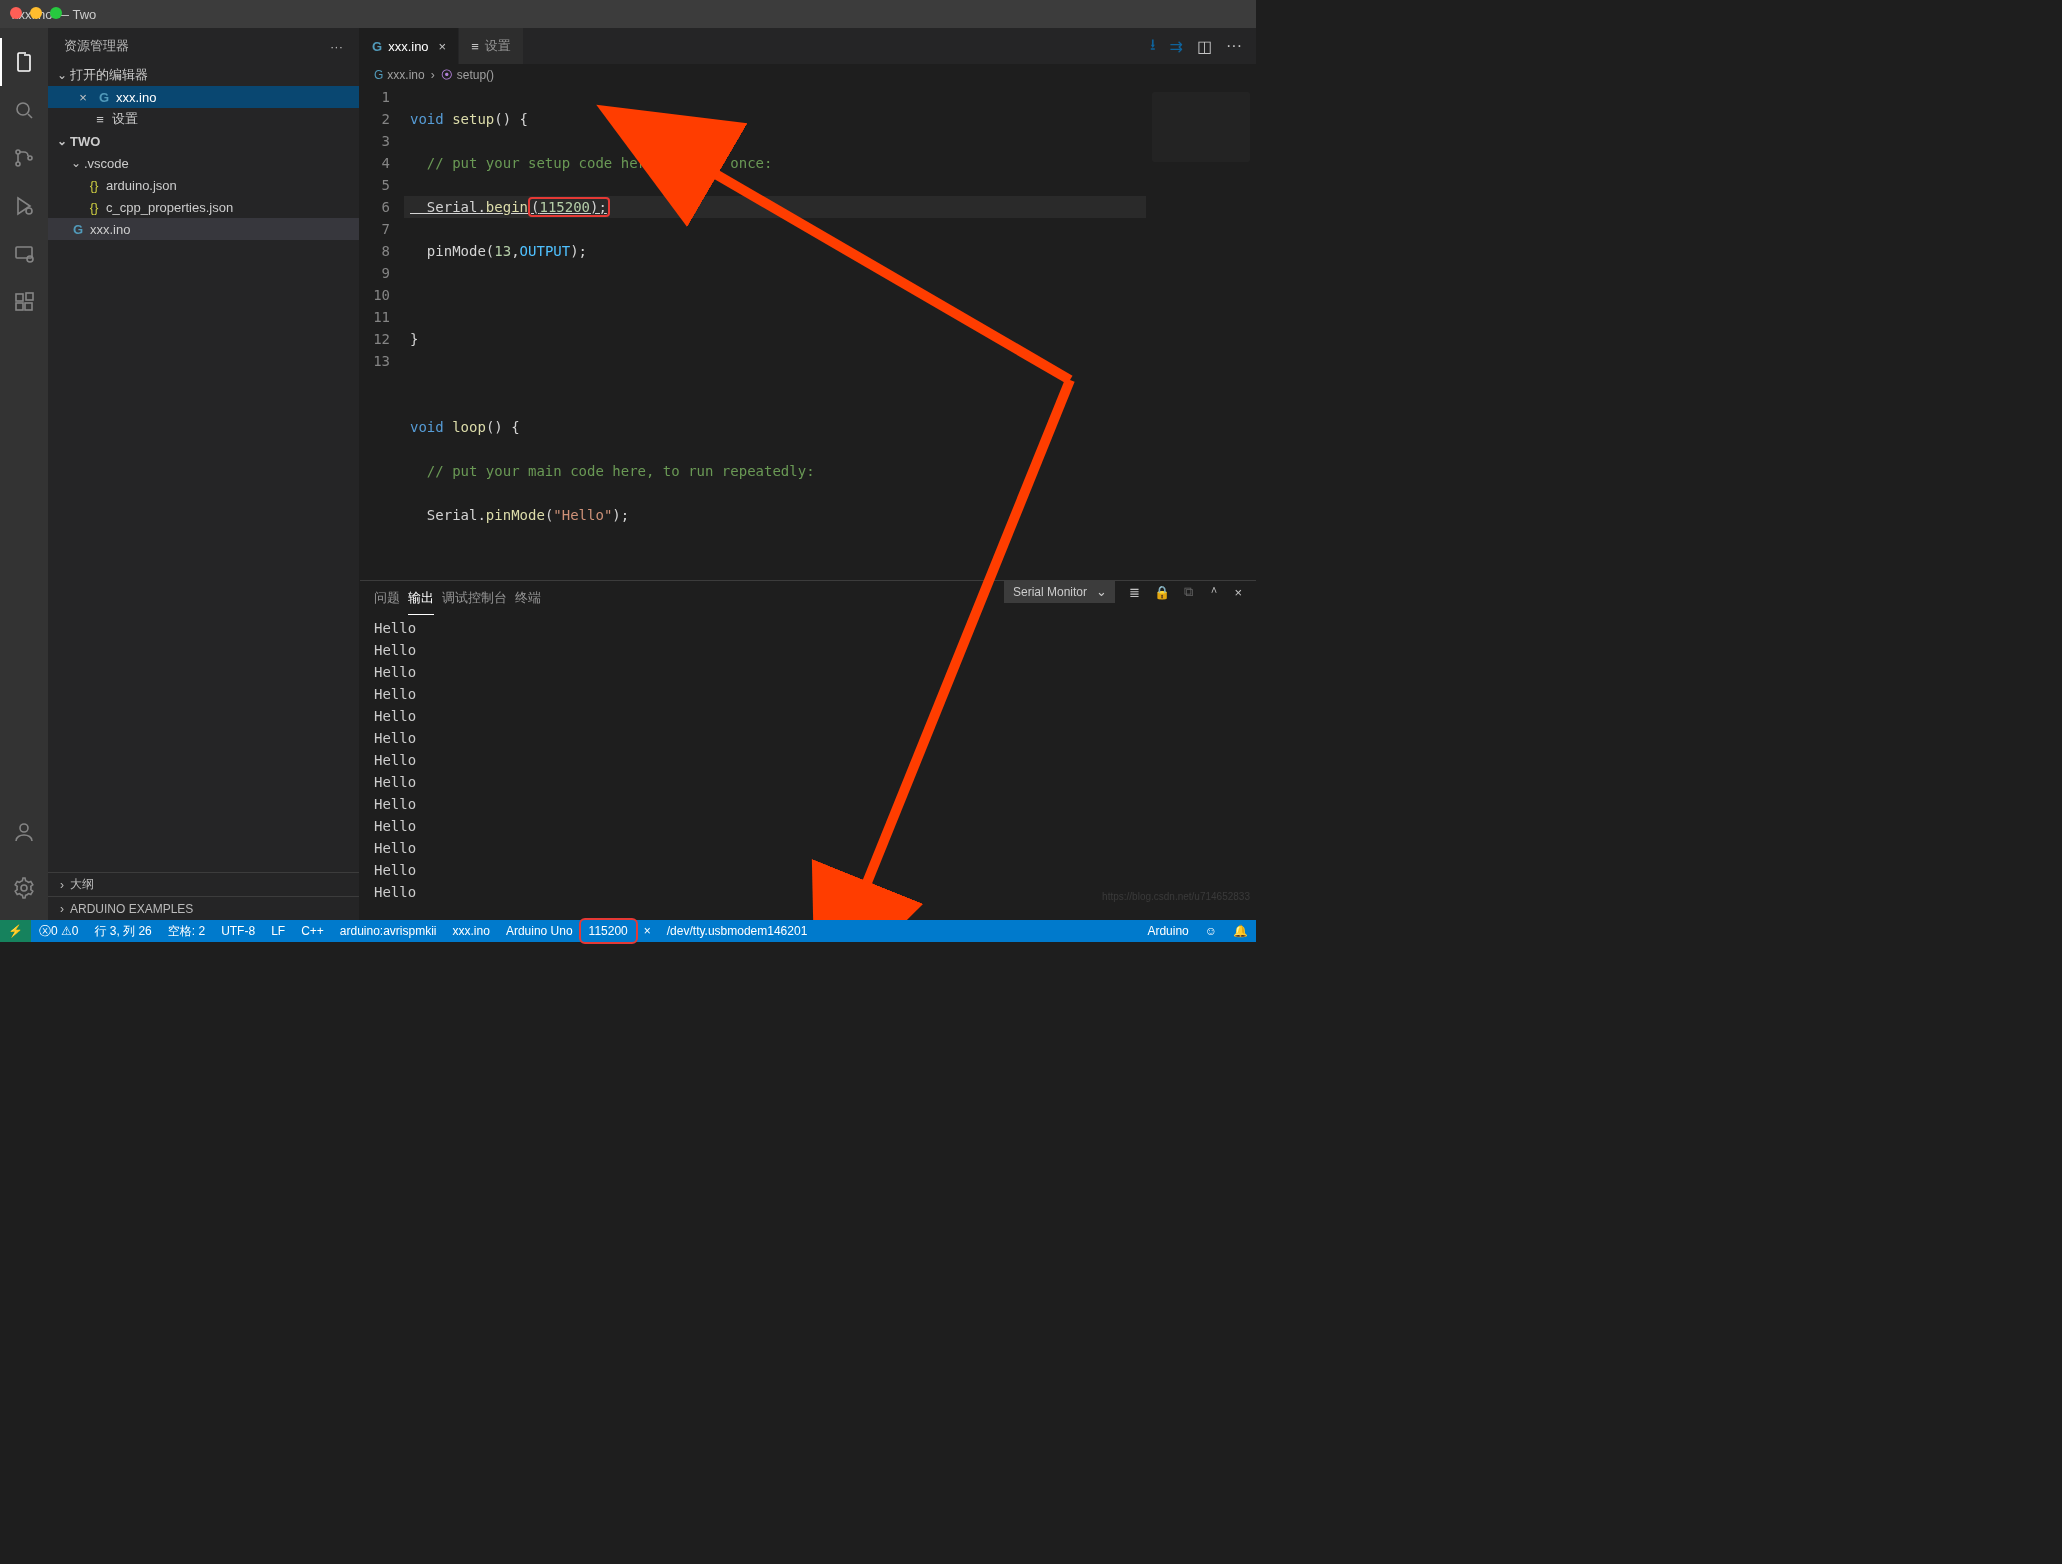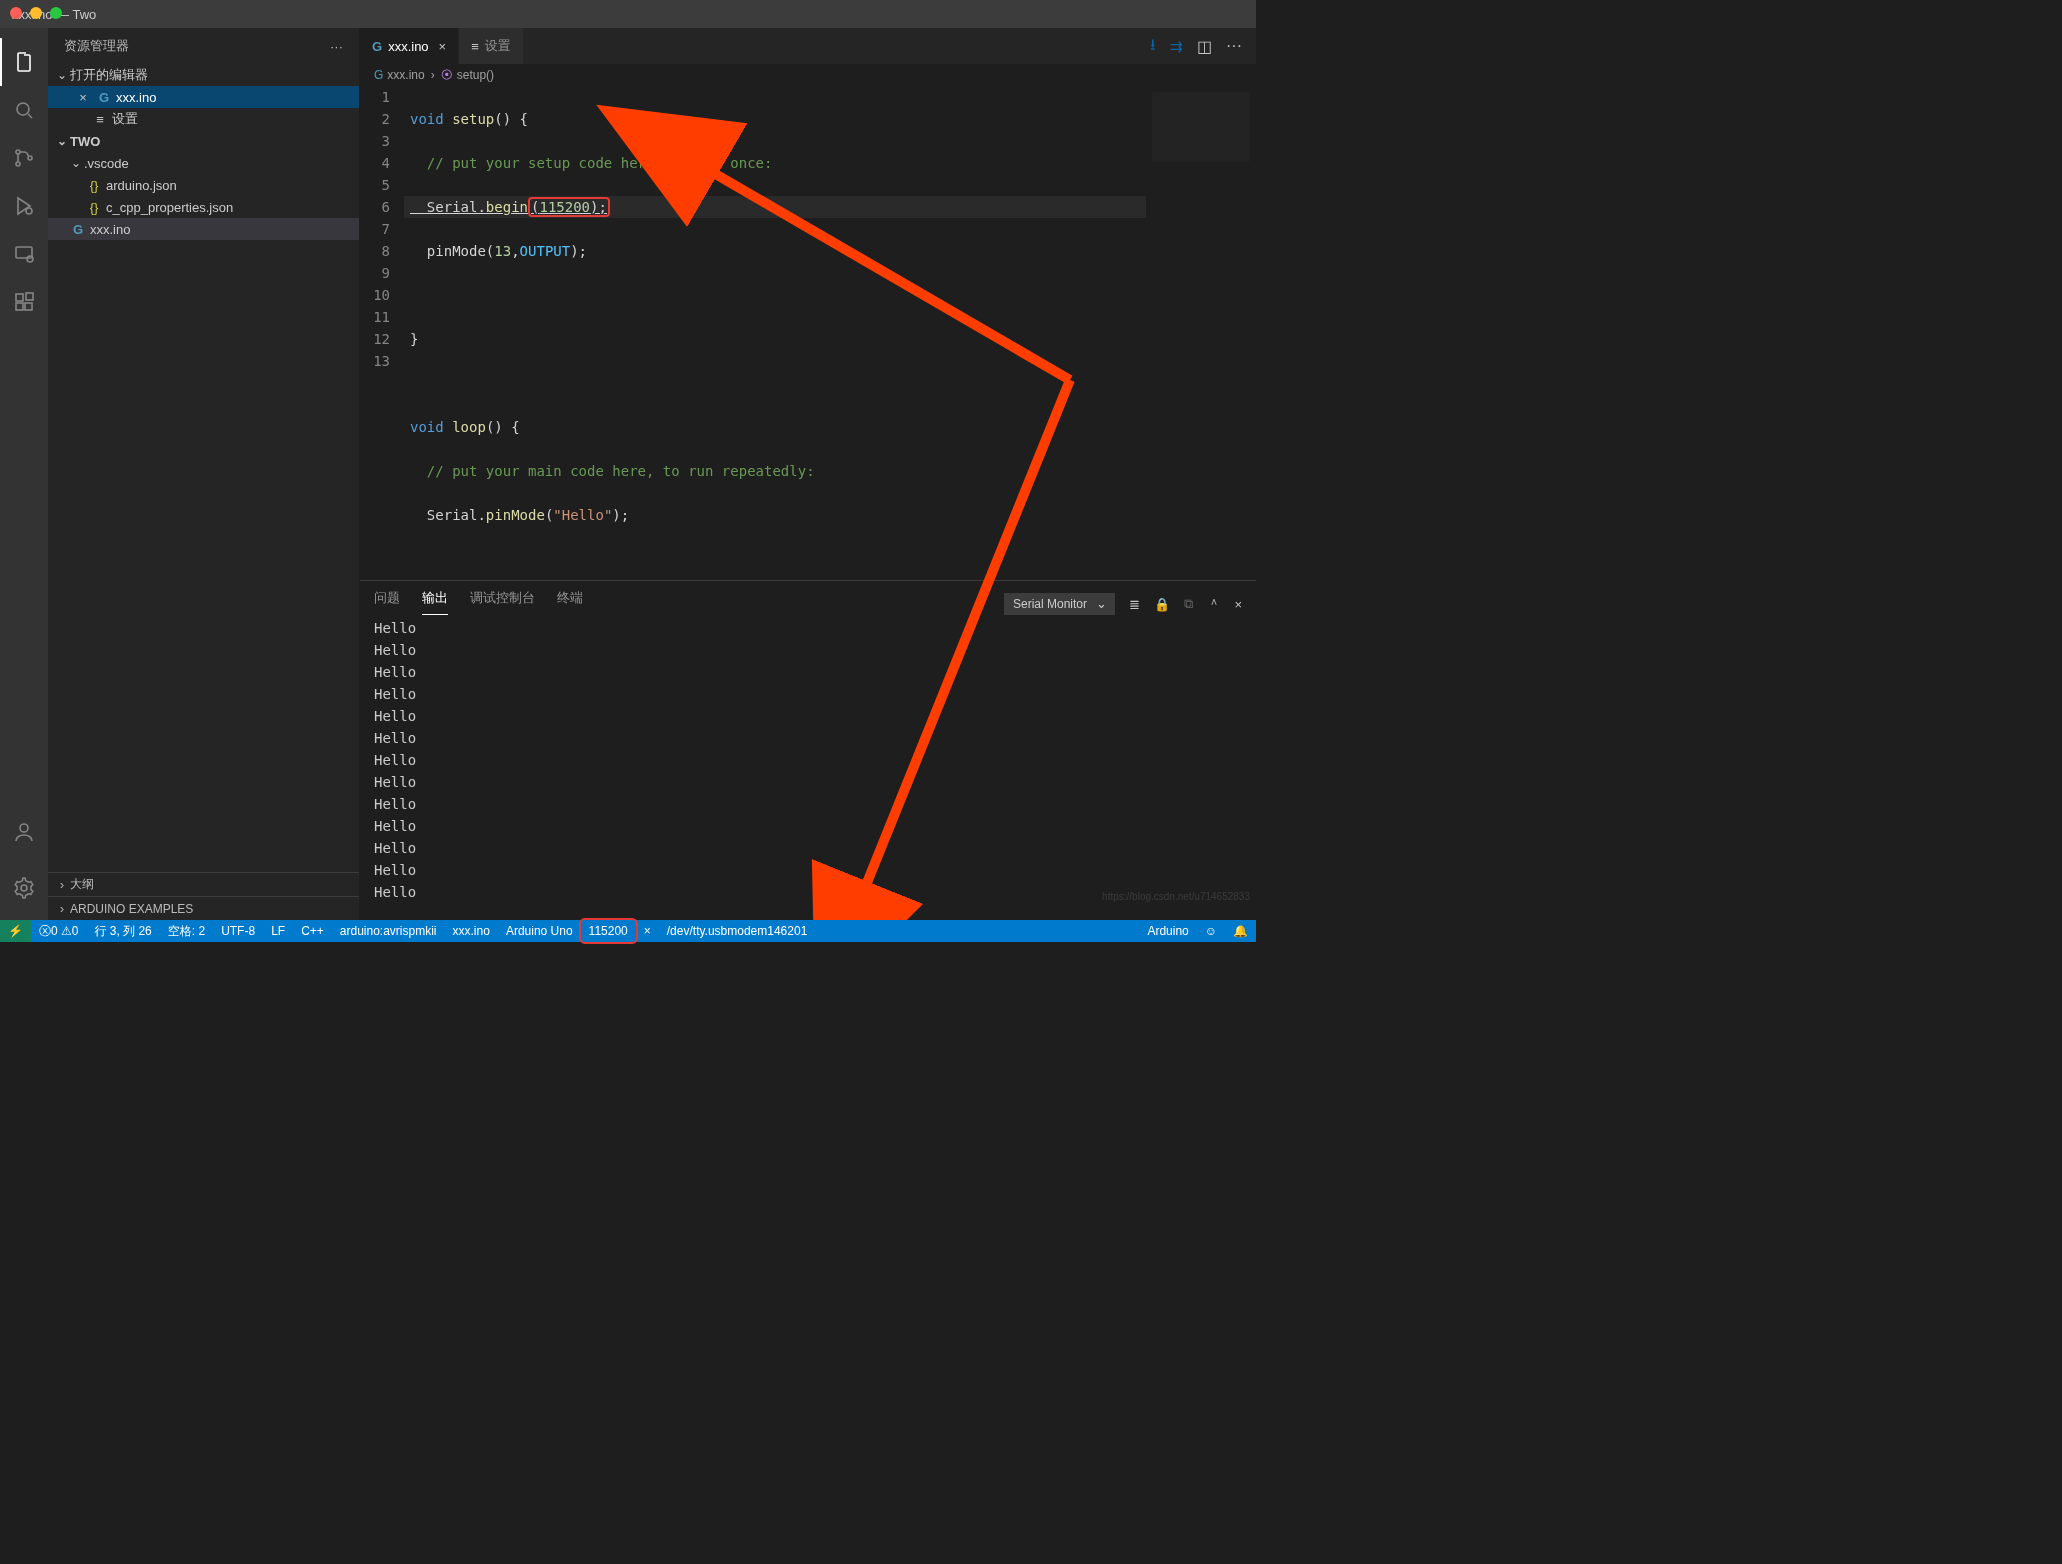--- a/index.html
+++ b/index.html
@@ -56,21 +56,21 @@
   .code { flex:1; white-space:pre; color:#d4d4d4; position:relative;}
   .code .line.cur { background:#2a2a2a;text-decoration:underline;}
   .kw{color:#569cd6;} .fn{color:#dcdcaa;} .cm{color:#6a9955;} .num{color:#b5cea8;} .str{color:#ce9178;} .const{color:#4fc1ff;}
   .gutter .ln { height:22px; }
   .code .line { height:22px; padding-left:6px;}
   .hl-box { border:2px solid #e53935; border-radius:4px; padding:0 1px;}
   .minimap { width:110px; background:#1e1e1e; padding:6px;}
   .mini-inner { background:#232323; height:70px; border-radius:2px; color:#555; font-size:4px; overflow:hidden;}
   
   .panel { height:340px; border-top:1px solid #3c3c3c; display:flex; flex-direction:column;}
-  .panel-tabs { height:34px; display:flex; align-items:flex-end; padding:0 14px; gap:22px; font-size:13px; color:#969696;}
+  .panel-tabs { height:34px; display:flex; align-items:flex-start; padding:0 14px; gap:8px; font-size:13px; color:#969696;}
   .panel-tabs .pt { cursor:pointer; height:34px; display:flex; align-items:center;}
   .panel-tabs .pt.active { color:#fff; border-bottom:1px solid #fff;}
   .panel-tabs .ptright { margin-left:auto; display:flex; align-items:center; gap:14px; color:#c5c5c5;}
   .panel-tabs select { background:#3c3c3c; color:#ccc; border:1px solid #3c3c3c; font-size:12px; padding:3px 26px 3px 8px; appearance:none;}
   .sel-wrap{position:relative;display:inline-block;}
   .sel-wrap::after{content:"⌄";position:absolute;right:8px;top:3px;color:#ccc;pointer-events:none;}
   .panel-body { flex:1; overflow:auto; font-family:Menlo,Consolas,monospace; font-size:14px; line-height:22px; color:#cccccc; padding:2px 14px;}
   
   .arrows { position:absolute; left:0; top:0; pointer-events:none; }
   

